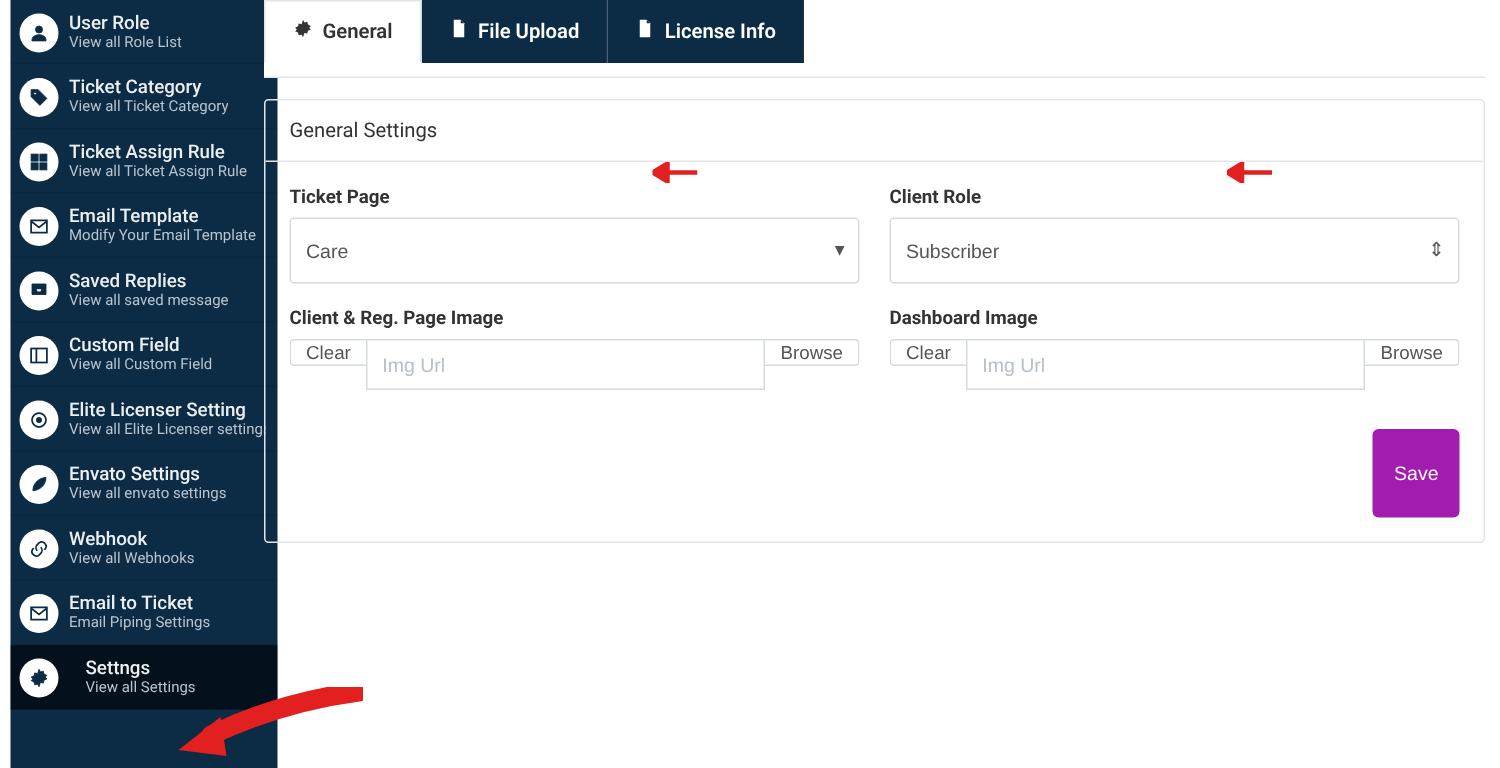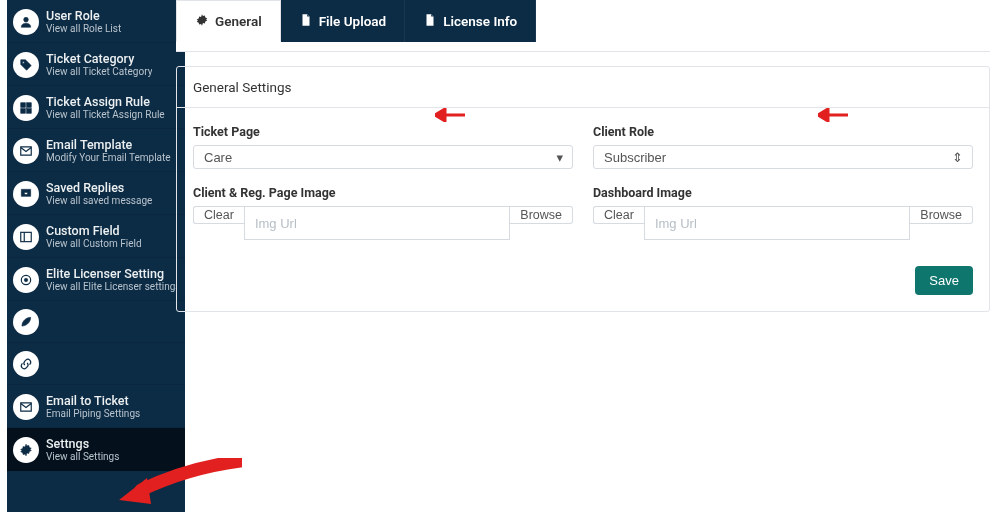--- a/index.html
+++ b/index.html
@@ -24,21 +24,21 @@
     color: #ecf0f1;
     overflow: hidden;
   }
   .sidebar-item {
     display: flex;
     align-items: center;
     padding: 8px 8px 7px 6px;
     cursor: pointer;
     border-bottom: 1px solid rgba(0,0,0,0.08);
   }
-  .sidebar-item.active { background: #04111d; }
+  .sidebar-item.active { background: #04111d; gap: 11px; }
   .sidebar-icon {
     width: 26px;
     height: 26px;
     border-radius: 50%;
     background: #ffffff;
     color: #0c2b45;
     display: flex;
     align-items: center;
     justify-content: center;
     flex-shrink: 0;
@@ -105,21 +105,21 @@
   .form-label {
     font-size: 12.5px;
     font-weight: 700;
     color: #333;
     margin-bottom: 6px;
     position: relative;
     display: inline-block;
   }
   .select, .text-input {
     width: 100%;
-    height: 24px;
+    height: 44px;
     border: 1px solid #d5dbe1;
     border-radius: 3px;
     padding: 0 10px;
     font-size: 13px;
     color: #555;
     background: #fff;
     appearance: none;
   }
   .select-wrap { position: relative; }
   .select-caret {
@@ -147,25 +147,25 @@
   .input-group .addon:last-child  { border-radius: 0 3px 3px 0; border-left: none; }
   .input-group .text-input { border-radius: 0; flex: 1; height: 34px; }
   .input-group .text-input::placeholder { color: #b6bec6; }
 
   .panel-footer {
     display: flex;
     justify-content: flex-end;
     padding: 10px 16px 16px;
   }
   .btn-save {
-    background: #0f766e;
+    background: #a21caf;
     color: #fff;
     border: none;
     border-radius: 4px;
-    padding: 7px 14px;
+    padding: 22px 14px;
     font-size: 13px;
     font-weight: 500;
     cursor: pointer;
   }
 
   
   .arrow { position: absolute; pointer-events: none; }
   .arrow-small { width: 30px; height: 14px; }
   .arrow-big { width: 125px; height: 50px; }
 </style>
@@ -259,26 +259,34 @@
         <span class="sidebar-title">Elite Licenser Setting</span>
         <span class="sidebar-sub">View all Elite Licenser settings</span>
       </span>
     </div>
     <div class="sidebar-item">
       <span class="sidebar-icon">
         <svg viewBox="0 0 24 24">
           <path d="M5 19C5 9 14 4 20 4c0 10-9 15-15 15z"></path>
         </svg>
       </span>
+      <span class="sidebar-text">
+        <span class="sidebar-title">Envato Settings</span>
+        <span class="sidebar-sub">View all envato settings</span>
+      </span>
     </div>
     <div class="sidebar-item">
       <span class="sidebar-icon">
         <svg viewBox="0 0 24 24">
           <path d="M10 14a5 5 0 0 1 0-7l2-2a5 5 0 0 1 7 7l-1 1M14 10a5 5 0 0 1 0 7l-2 2a5 5 0 0 1-7-7l1-1" fill="none" stroke-width="2"></path>
         </svg>
+      </span>
+      <span class="sidebar-text">
+        <span class="sidebar-title">Webhook</span>
+        <span class="sidebar-sub">View all Webhooks</span>
       </span>
     </div>
     <div class="sidebar-item">
       <span class="sidebar-icon">
         <svg viewBox="0 0 24 24">
           <path d="M3 5h18v14H3z" fill="none" stroke-width="2"></path>
           <path d="M3 6l9 7 9-7" fill="none" stroke-width="2"></path>
         </svg>
       </span>
       <span class="sidebar-text">

